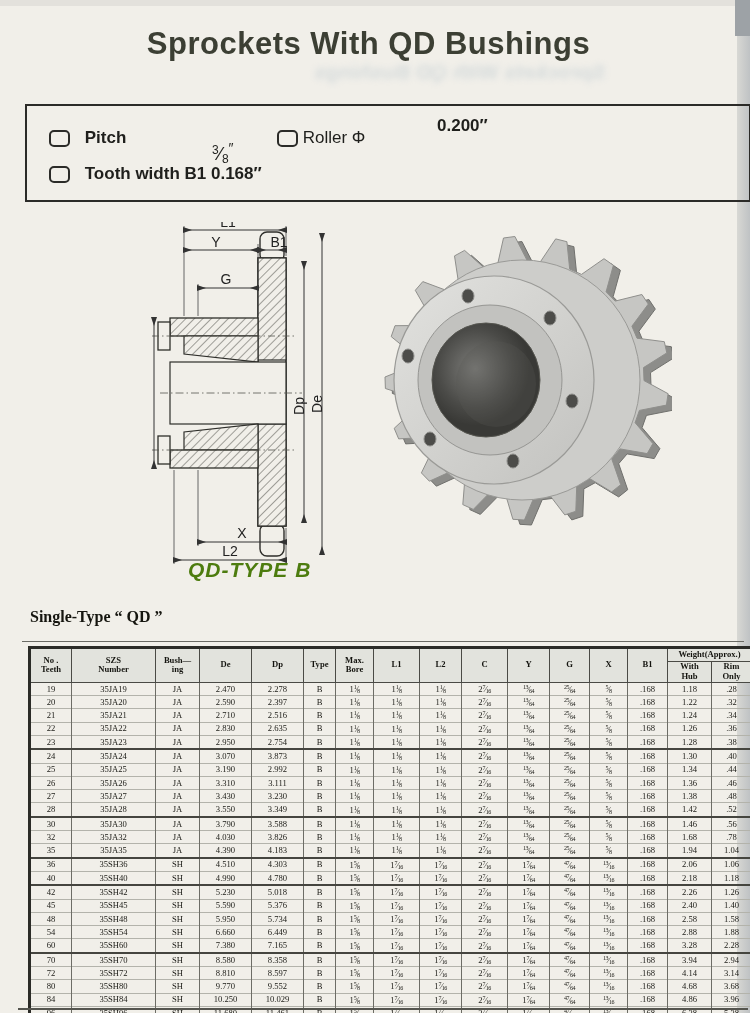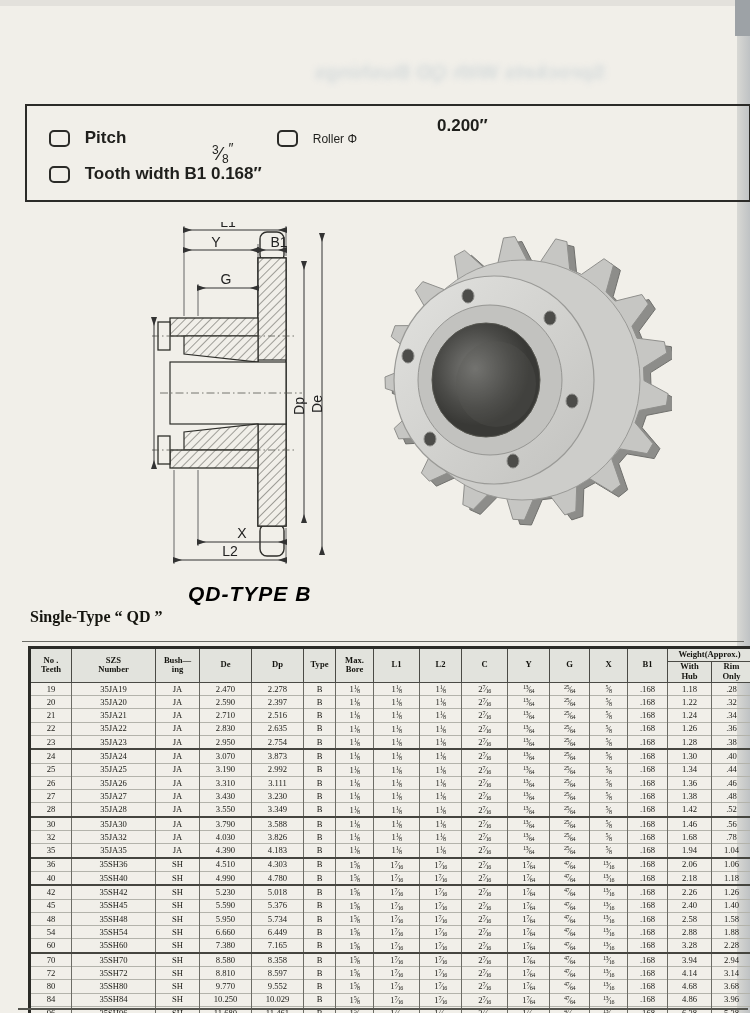--- a/index.html
+++ b/index.html
@@ -23,22 +23,22 @@
   .spec-item{position:absolute;font-size:17px;font-weight:bold;white-space:nowrap;}
   .spec-label{font-weight:bold;}
   .spec-label.reg{font-weight:normal;}
   .bigfrac sup{font-size:12px;vertical-align:6px;}
   .bigfrac sub{font-size:12px;vertical-align:-3px;}
   .inch{font-size:14px;vertical-align:7px;letter-spacing:-1px;}
 
   
   .drawing{position:absolute;left:146px;top:222px;}
   .drawing svg text{font-family:"Liberation Sans",sans-serif;font-size:14px;fill:#222;}
-  .caption{position:absolute;left:188px;top:582px;font-size:21px;font-weight:bold;font-style:italic;
-           letter-spacing:1px;color:#000000;}
+  .caption{position:absolute;left:188px;top:558px;font-size:21px;font-weight:bold;font-style:italic;
+           letter-spacing:1px;color:#4d7c0f;}
   .photo{position:absolute;left:372px;top:230px;}
 
   .section-title{position:absolute;left:30px;top:608px;font-family:"Liberation Serif",serif;
                  font-size:16px;font-weight:bold;color:#15150f;}
   .table-topline{position:absolute;left:22px;top:641px;width:722px;height:1px;background:#6a6a64;}
   .table-bottomline{position:absolute;left:18px;top:1008px;width:730px;height:2px;background:#55554f;}
 
   table.spec{position:absolute;left:28px;top:646px;width:717px;border-collapse:collapse;
              table-layout:fixed;font-family:"Liberation Serif",serif;}
   table.spec th{background:#e2e3dd;border:1px solid #4a4a45;font-size:8.6px;font-weight:bold;
@@ -55,32 +55,33 @@
 </style>
 </head>
 <body>
 
 <div class="page">
   <div class="top-strip"></div>
   <div class="edge-band"></div>
   <div class="edge-corner"></div>
 
   <div class="bleed">Sprockets With QD Bushings</div>
+  <div class="title">Sprockets With QD Bushings</div>
 
   <div class="spec-box">
     <div class="spec-item" style="left:22px;top:22px;">
       <span class="bullet"></span>
       <span class="spec-label" style="margin-left:10px;">Pitch</span>
     </div>
     <div class="spec-item bigfrac" style="left:185px;top:34px;font-weight:normal;font-size:19px;">
       <sup>3</sup>⁄<sub>8</sub><span class="inch">″</span>
     </div>
     <div class="spec-item" style="left:250px;top:22px;">
       <span class="bullet"></span>
-      <span class="spec-label reg" style="margin-left:10px;font-size:12px;">Roller Φ</span>
+      <span class="spec-label reg" style="font-size:17px;">Roller Φ</span>
     </div>
     <div class="spec-item" style="left:410px;top:10px;">0.200″</div>
     <div class="spec-item" style="left:22px;top:58px;">
       <span class="bullet"></span>
       <span class="spec-label" style="margin-left:10px;">Tooth width B1</span>
       <span style="margin-left:0;">0.168″</span>
     </div>
   </div>
 
   <div class="drawing">

